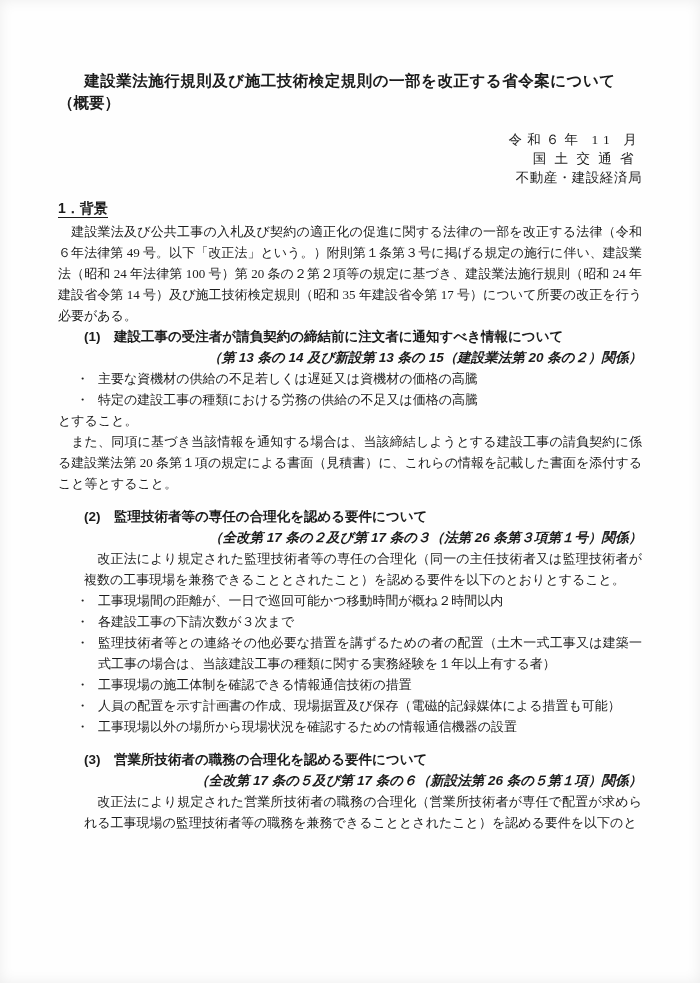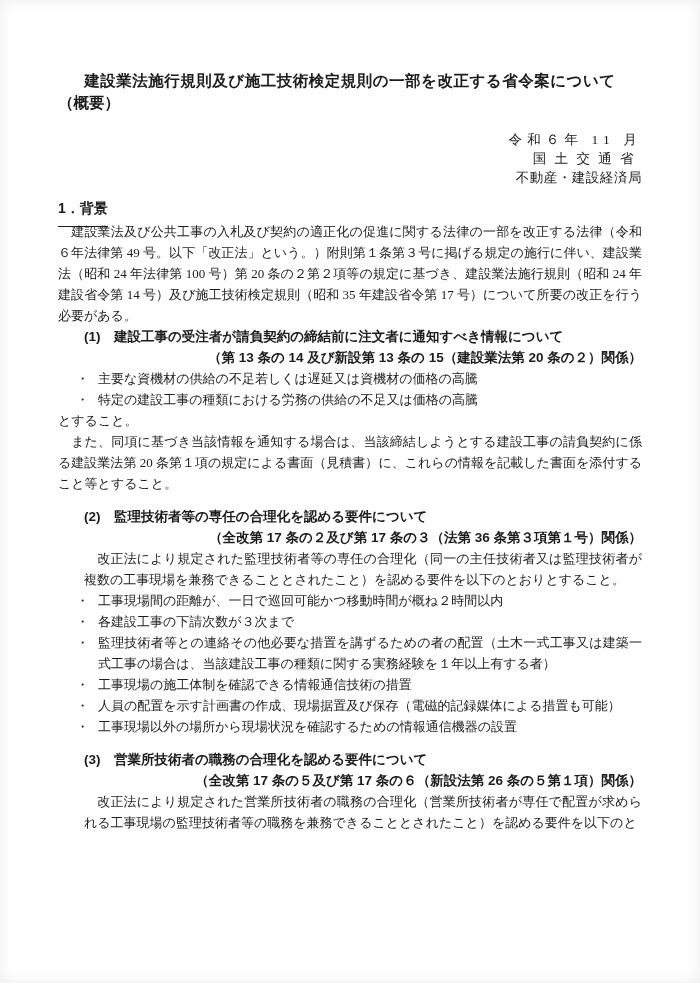--- a/index.html
+++ b/index.html
@@ -46,21 +46,21 @@
   
   .sec-heading {
     margin: 10px 0 0 0;
     font-family: "Liberation Sans", "DejaVu Sans", sans-serif;
     font-weight: bold;
     font-size: 14px;
     line-height: 22px;
   }
   .sec-heading .hu {
     border-bottom: 1.5px solid #1c1c1c;
-    padding-bottom: 10px;
+    padding-bottom: 1px;
     margin-top: 36px;
   }
   p { margin: 0; text-align: justify; }
   .s1-body { margin-top: 2px; }
   
   .sub { margin-left: 26px; }
   .sub-1 { margin-top: 0; }
   .sub-2 { margin-top: 12px; }
   .sub-3 { margin-top: 12px; }
   .subhead {
@@ -70,20 +70,21 @@
     font-size: 13.5px;
     line-height: 21px;
   }
   .subhead .num { flex: 0 0 30px; }
   .ref {
     text-align: right;
     font-family: "Liberation Sans", "DejaVu Sans", sans-serif;
     font-weight: bold;
     font-size: 13.5px;
     line-height: 21px;
+    font-style: italic;
   }
   
   .full { margin-left: -26px; }
   
   ul.bullets { list-style: none; margin: 0; padding: 0; }
   ul.bullets li {
     display: flex;
     margin-left: -8px;
   }
   ul.bullets .mk { flex: 0 0 22px; }
@@ -129,21 +130,21 @@
       </ul>
       <p class="full">とすること。</p>
       <p class="full">　また、同項に基づき当該情報を通知する場合は、当該締結しようとする建設工事の請負契約に係る建設業法第 20 条第１項の規定による書面（見積書）に、これらの情報を記載した書面を添付すること等とすること。</p>
     </div>
 
     <div class="sub sub-2">
       <div class="subhead">
         <span class="num">(2)</span>
         <span class="ttl">監理技術者等の専任の合理化を認める要件について</span>
       </div>
-      <div class="ref">（全改第 17 条の２及び第 17 条の３（法第 36 条第３項第１号）関係）</div>
+      <div class="ref">（全改第 17 条の２及び第 17 条の３（法第 26 条第３項第１号）関係）</div>
       <p>　改正法により規定された監理技術者等の専任の合理化（同一の主任技術者又は監理技術者が複数の工事現場を兼務できることとされたこと）を認める要件を以下のとおりとすること。</p>
       <ul class="bullets">
         <li>
           <span class="mk">・</span>
           <span class="bt">工事現場間の距離が、一日で巡回可能かつ移動時間が概ね２時間以内</span>
         </li>
         <li>
           <span class="mk">・</span>
           <span class="bt">各建設工事の下請次数が３次まで</span>
         </li>

